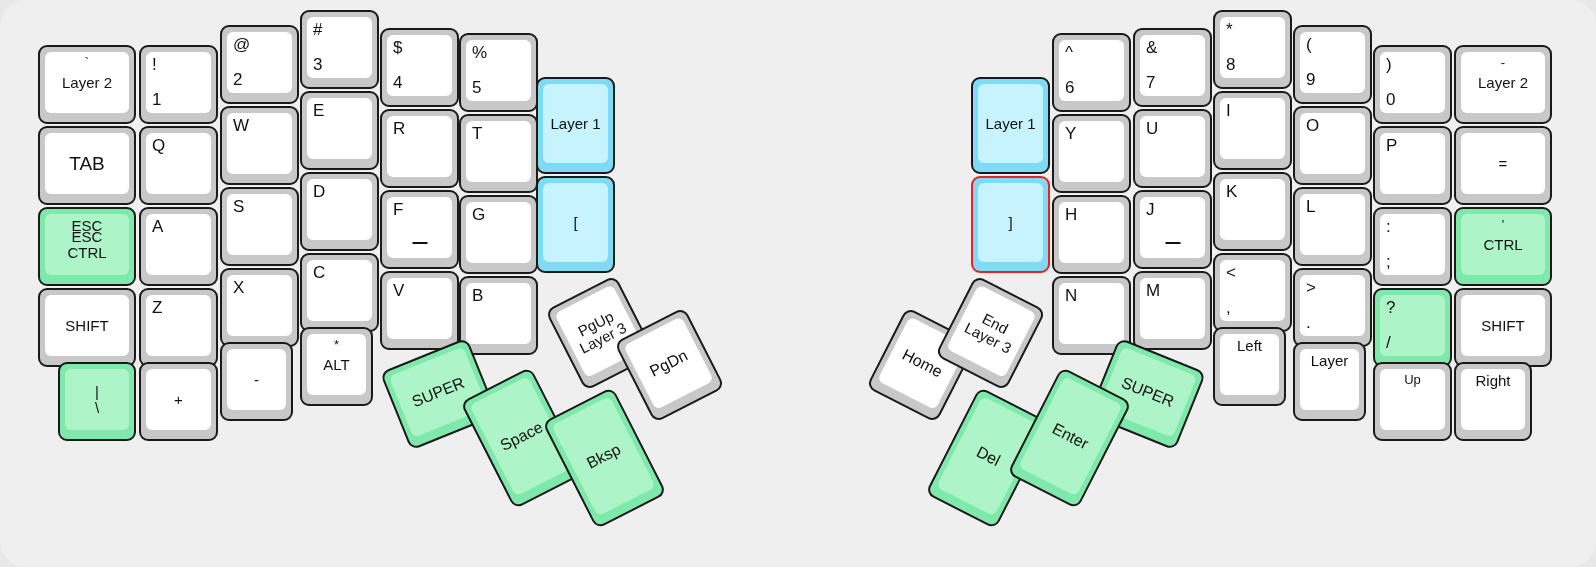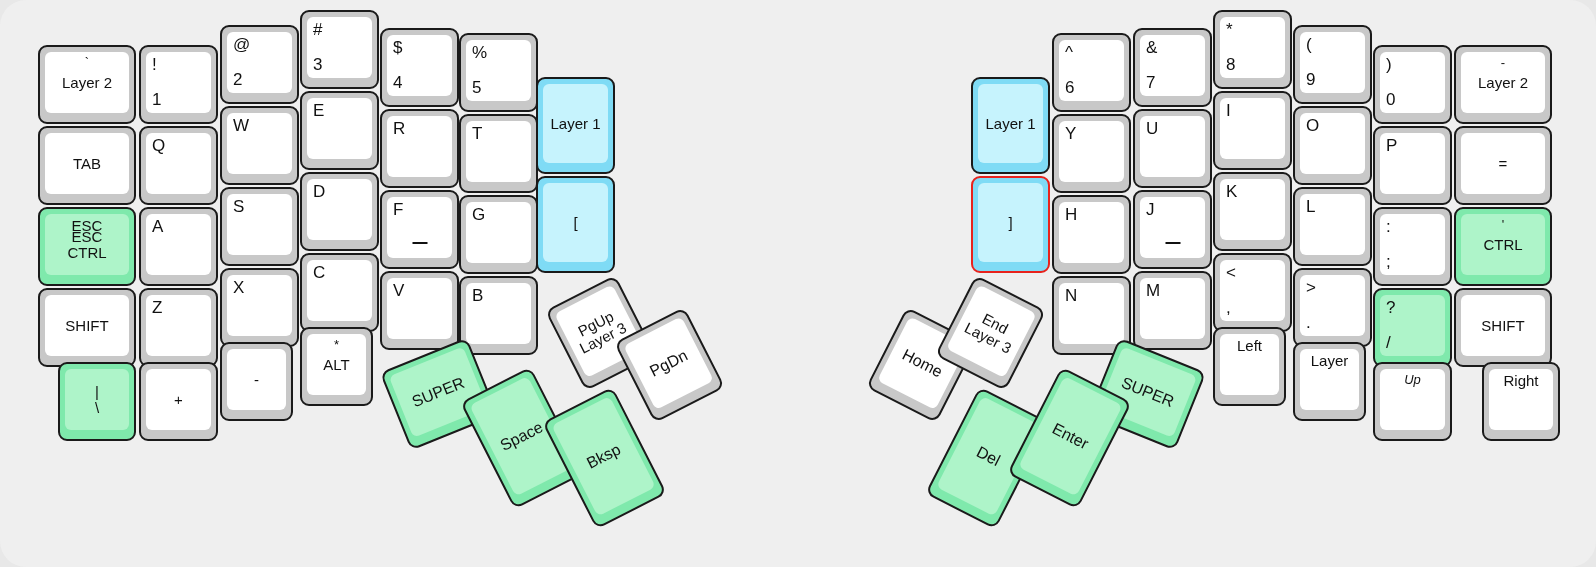--- a/index.html
+++ b/index.html
@@ -62,21 +62,21 @@
 <div id="panel">
   <div id="board">
       <div class="key" style="left: 38px; top: 45px; width: 98px; height: 79px;">
         <div class="cap">
           <div class="lg tc" style="font-size: 13px;">`</div>
           <div class="lg cc" style="font-size: 15px;">Layer 2</div>
         </div>
       </div>
       <div class="key" style="left: 38px; top: 126px; width: 98px; height: 79px;">
         <div class="cap">
-          <div class="lg cc" style="font-size: 15px;">TAB</div>
+          <div class="lg cc" style="font-size: 19px;">TAB</div>
         </div>
       </div>
       <div class="key green" style="left: 38px; top: 207px; width: 98px; height: 79px;">
         <div class="cap">
           <div class="lg tc" style="font-size: 15px;">ESC</div>
           <div class="lg mid" style="font-size: 15px;">ESC
 CTRL</div>
         </div>
       </div>
       <div class="key" style="left: 38px; top: 288px; width: 98px; height: 79px;">
@@ -393,26 +393,26 @@
       <div class="key" style="left: 1213px; top: 327px; width: 73px; height: 79px;">
         <div class="cap">
           <div class="lg tc" style="font-size: 15px;">Left</div>
         </div>
       </div>
       <div class="key" style="left: 1293px; top: 342px; width: 73px; height: 79px;">
         <div class="cap">
           <div class="lg tc" style="font-size: 15px;">Layer</div>
         </div>
       </div>
-      <div class="key" style="left: 1373px; top: 362px; width: 79px; height: 79px; font-style: italic;">
+      <div class="key" style="left: 1373px; top: 362px; width: 79px; height: 79px;">
         <div class="cap">
           <div class="lg tc" style="font-size: 13px;">Up</div>
         </div>
       </div>
-      <div class="key" style="left: 1454px; top: 362px; width: 78px; height: 79px; margin-left: 28px;">
+      <div class="key" style="left: 1454px; top: 362px; width: 78px; height: 79px;">
         <div class="cap">
           <div class="lg tc" style="font-size: 15px;">Right</div>
         </div>
       </div>
       <div class="key green" style="left: 1100px; top: 352px; width: 94px; height: 84px; transform: rotate(22deg);">
         <div class="cap">
           <div class="lg cc" style="font-size: 16px;">SUPER</div>
         </div>
       </div>
       <div class="key" style="left: 882px; top: 320px; width: 79px; height: 90px; transform: rotate(27deg);">

